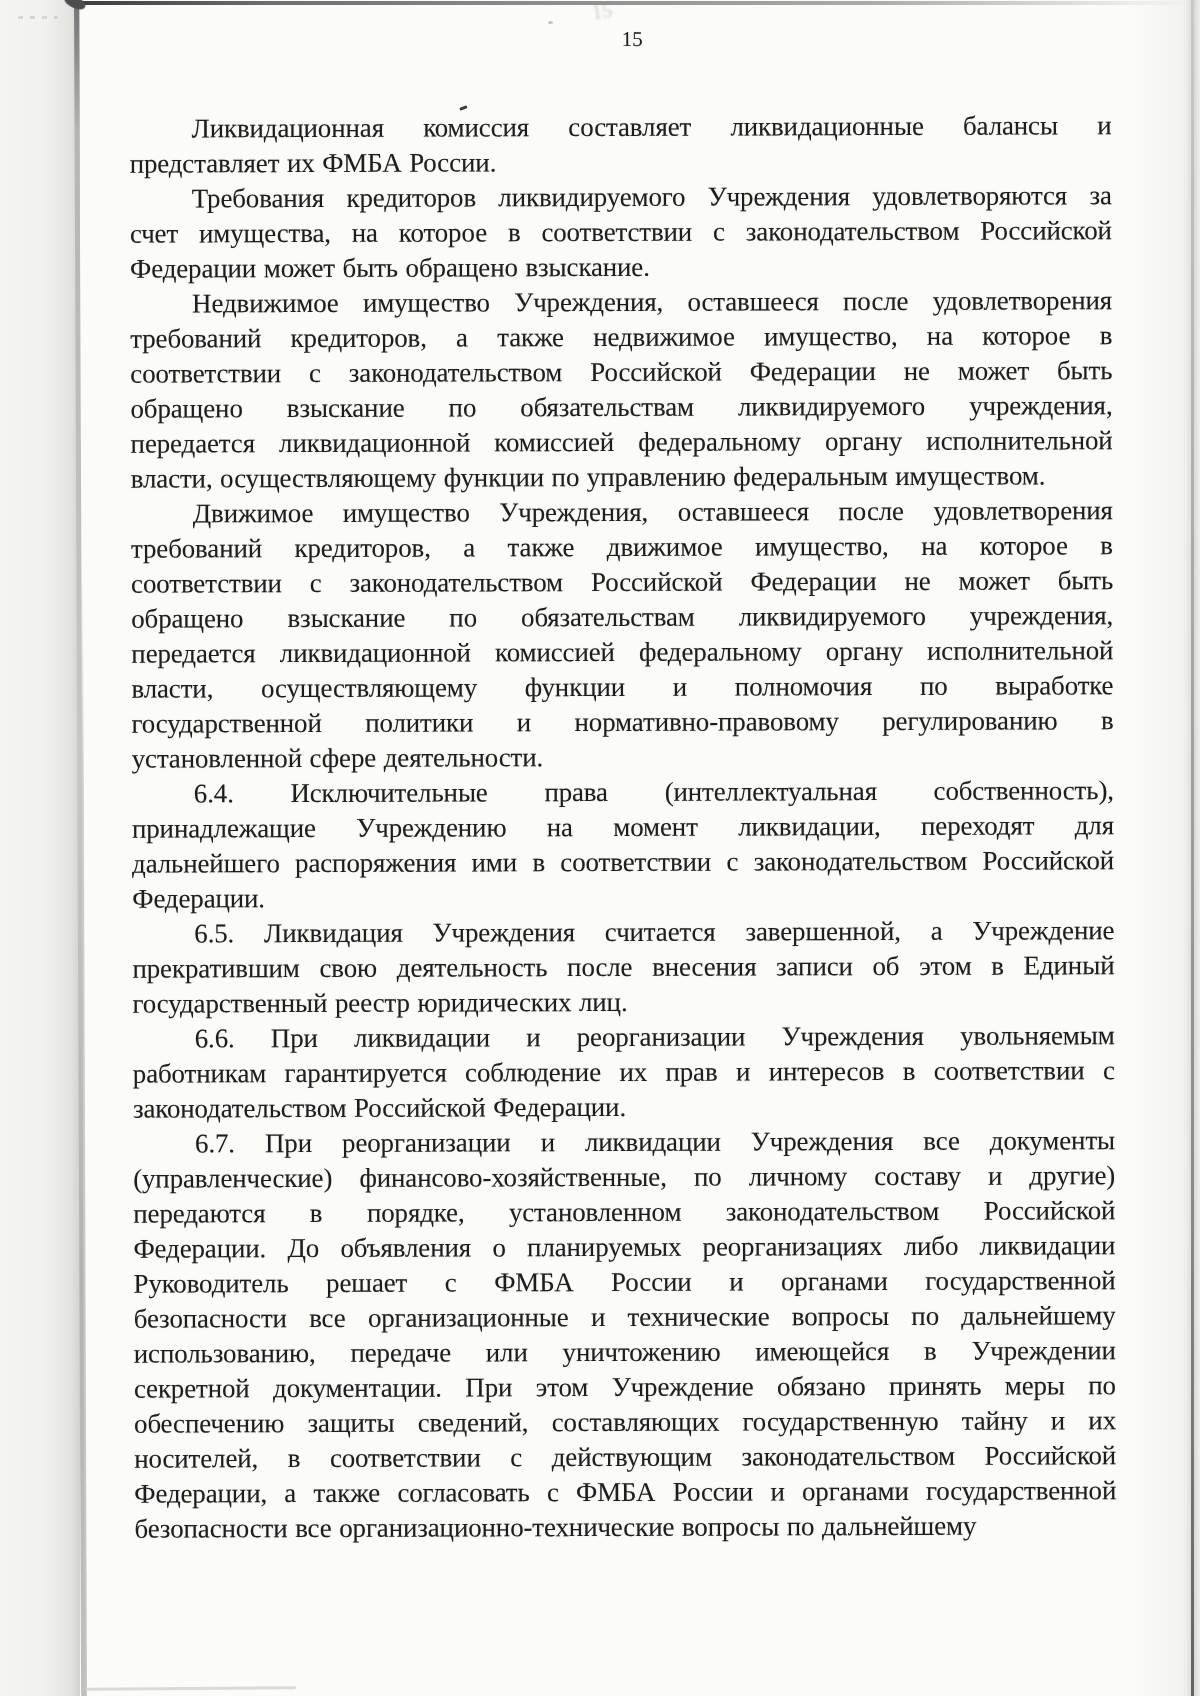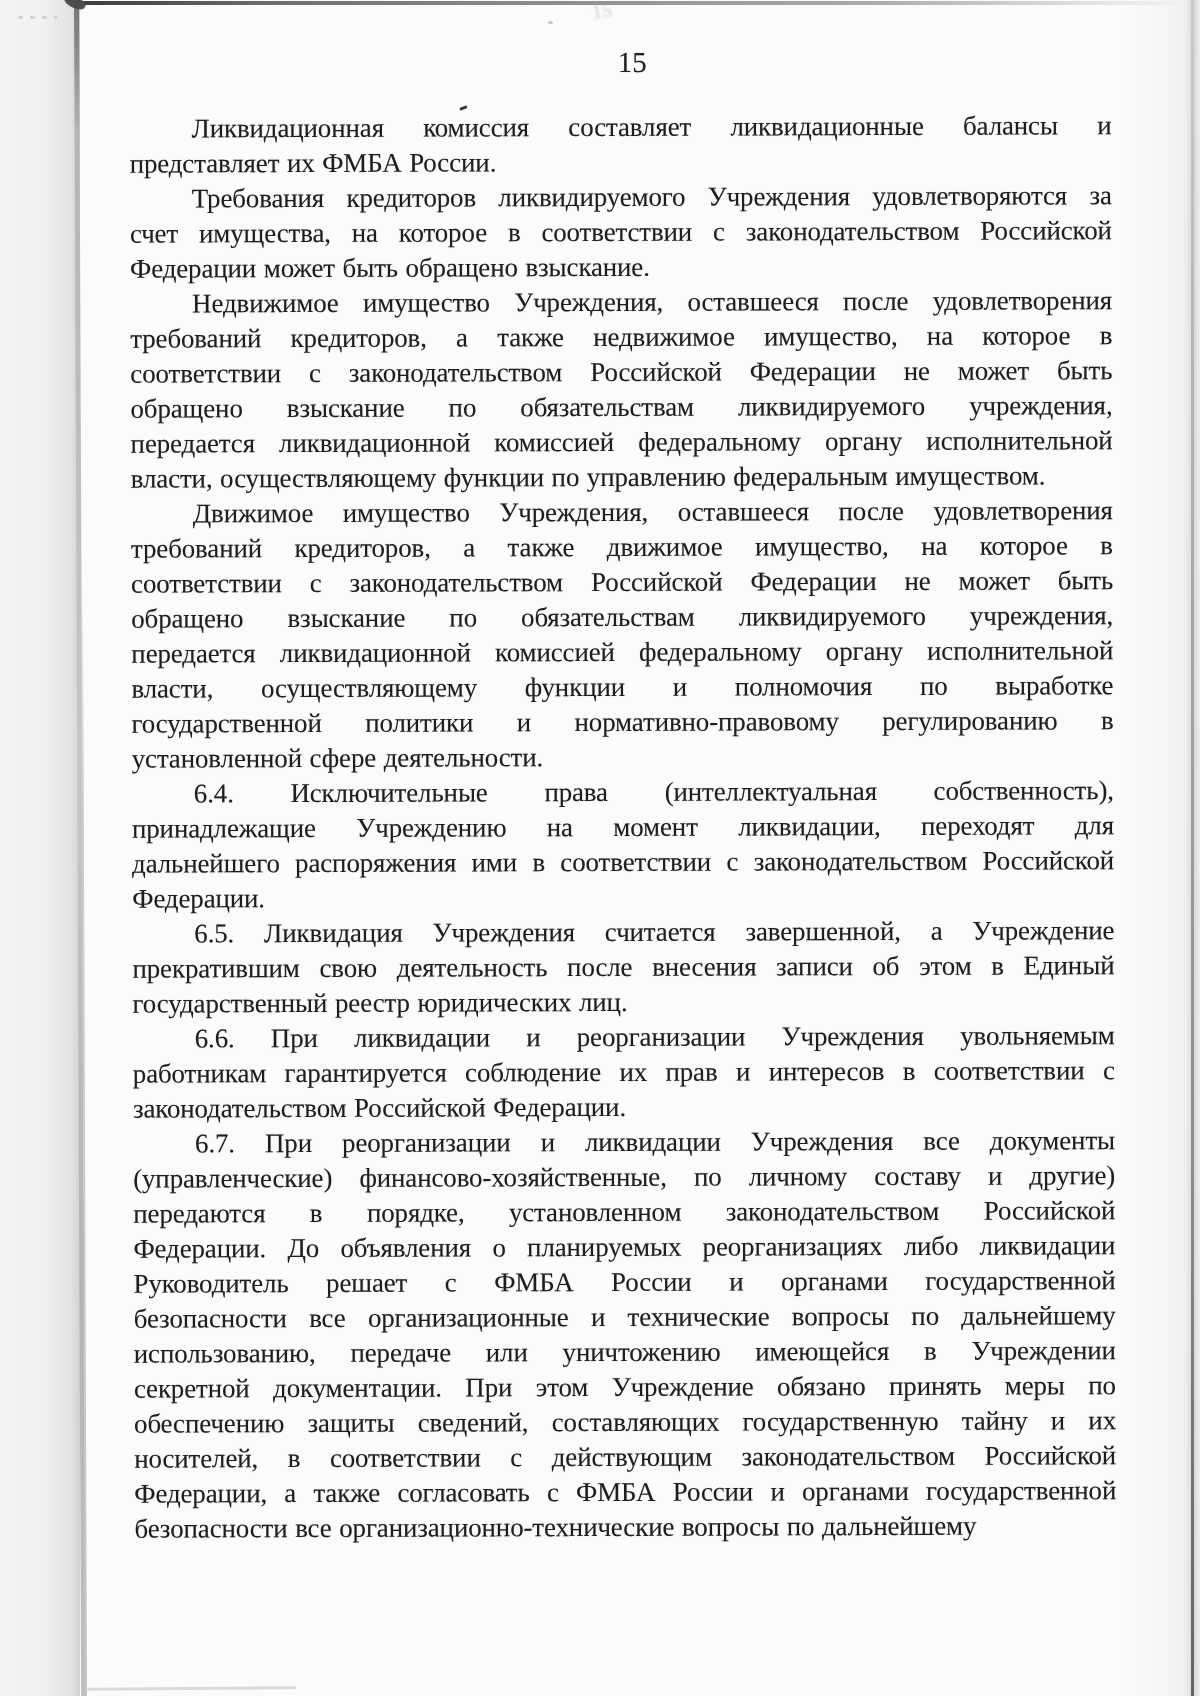--- a/index.html
+++ b/index.html
@@ -74,24 +74,23 @@
   }
   
   .content{
     position:absolute;left:0;top:0;width:1200px;height:1696px;
     transform:rotate(-0.2deg);transform-origin:600px 850px;
     color:#1e1e1e;
   }
   .page-number{
     position:absolute;left:600px;top:27px;width:70px;
     text-align:center;
-    font-size:29px;
+    font-size:21px;
     color:#222220;
     text-shadow:0 0 1px rgba(45,45,45,0.35);
-    margin-top:19px;
   }
   .doc-body{
     position:absolute;left:132px;top:110px;width:982px;
     font-size:27px;
     line-height:35px;
     letter-spacing:-0.15px;
     word-spacing:1px;
     text-shadow:0 0 1px rgba(40,40,40,0.32);
   }
   .para{margin:0;padding:0;}

